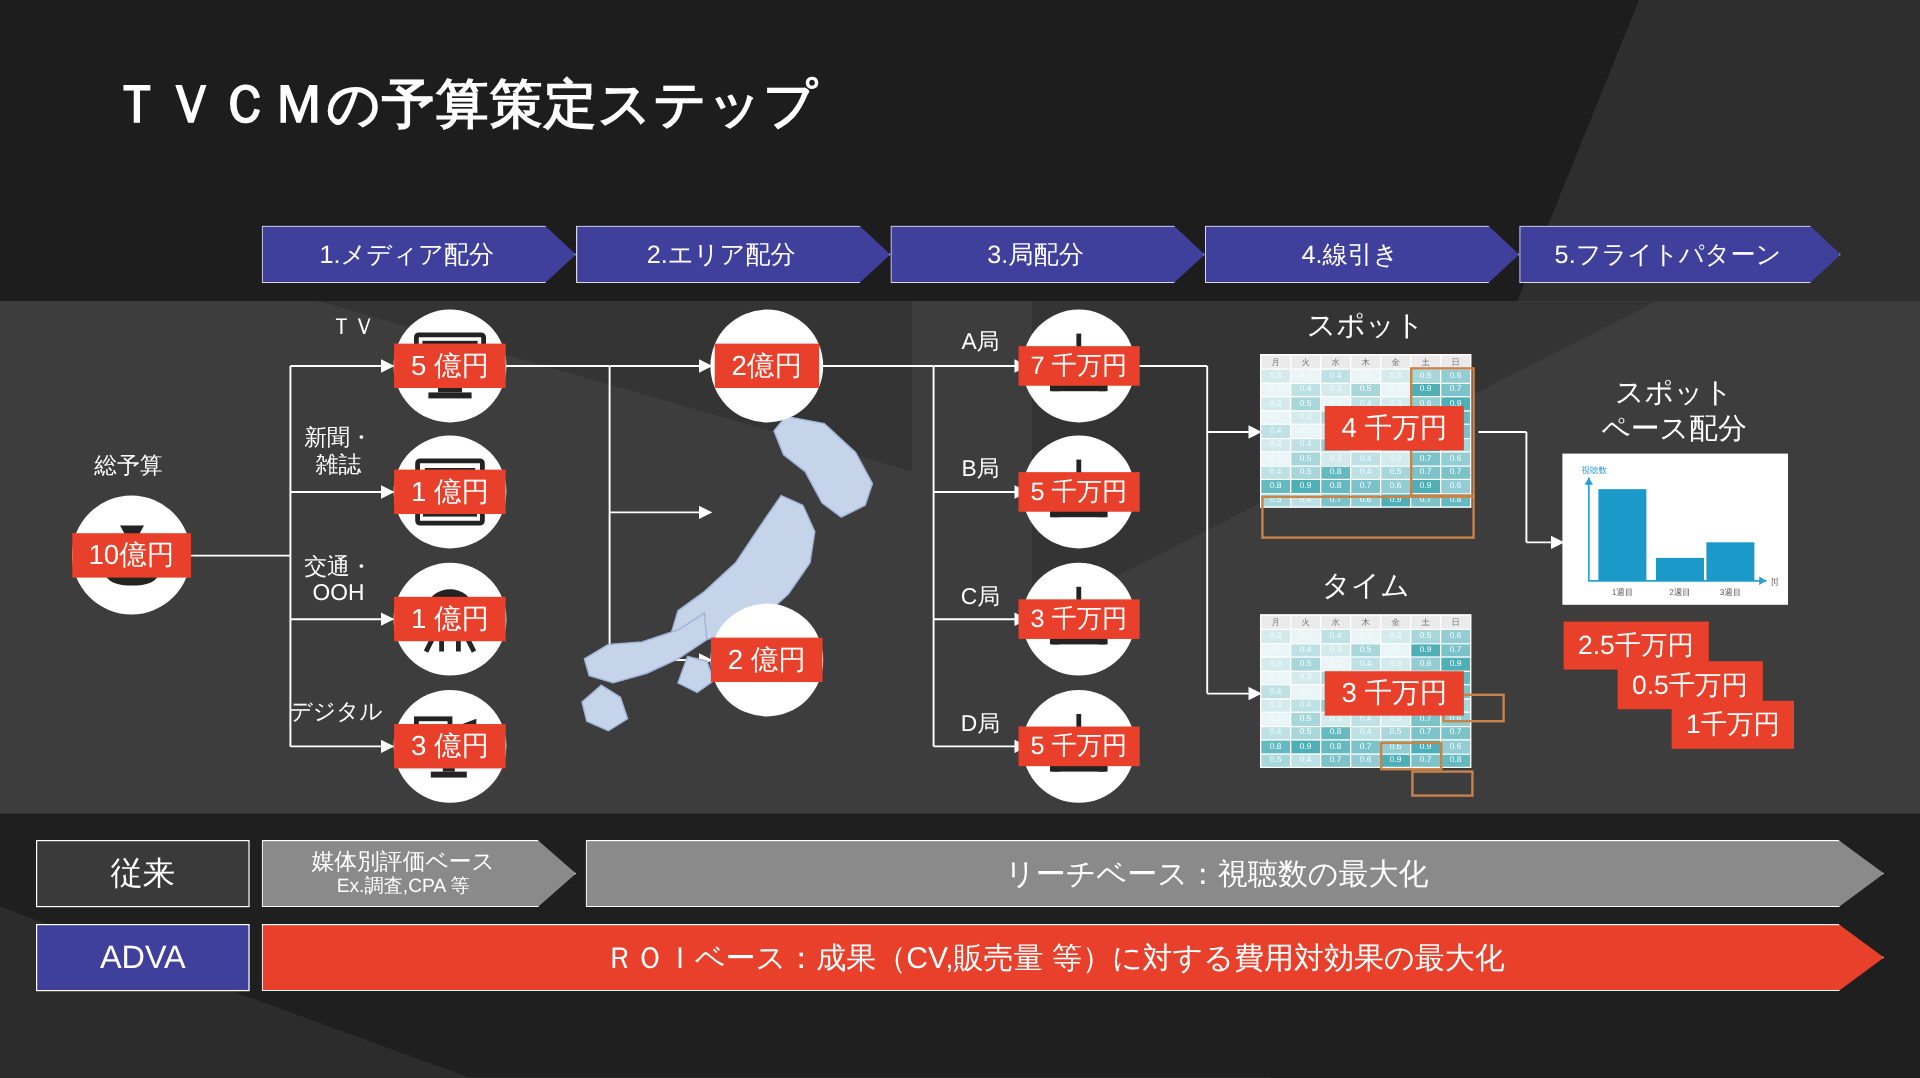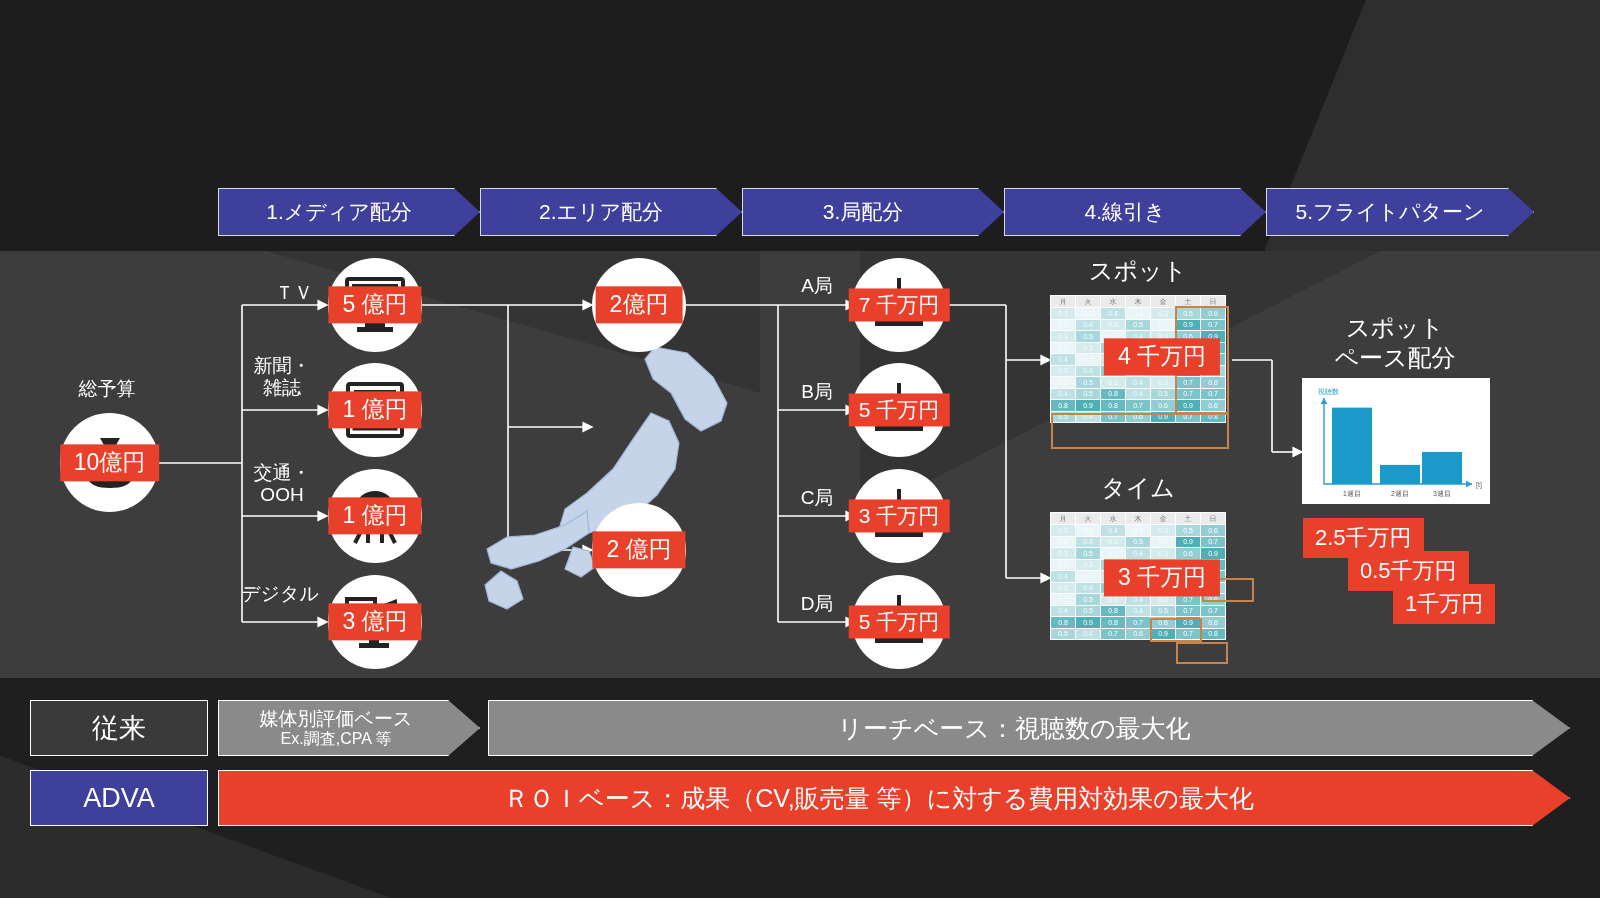--- a/index.html
+++ b/index.html
@@ -152,20 +152,21 @@
       <div class="diag"></div>
     </div>
   <div class="band-mid">
       <div class="shade-l"></div>
       <div class="shade-r"></div>
     </div>
   <div class="band-bot">
       <div class="diag"></div>
     </div>
 
+  <div class="title">ＴＶＣＭの予算策定ステップ</div>
 
   <div class="steps">
     <div class="chev" style="left:0;width:262px;">
       <span>1.メディア配分</span>
     </div>
     <div class="chev" style="left:262px;width:262px;">
       <span>2.エリア配分</span>
     </div>
     <div class="chev" style="left:524px;width:262px;">
       <span>3.局配分</span>
@@ -219,21 +220,21 @@
 
   <div class="nlabel" style="left:42px;top:378px;width:130px;">総予算</div>
   <div class="node" style="left:60px;top:413px;width:99px;height:99px;">
     <svg class="glyph" width="62" height="62" viewBox="0 0 62 62">
       <path d="M21 6 h20 l-5 9 h-10 z" fill="#111"></path>
       <path d="M18 17 h26 c9 8 12 20 10 28 -2 8 -11 11 -23 11 s-21 -3 -23 -11 c-2 -8 1 -20 10 -28 z" fill="#111"></path>
     </svg>
     <div class="amt">10億円</div>
   </div>
 
-  <div class="nlabel" style="left:254px;top:262px;width:80px;margin-top:20px;">ＴＶ</div>
+  <div class="nlabel" style="left:254px;top:262px;width:80px;">ＴＶ</div>
   <div class="node" style="left:328px;top:258px;width:94px;height:94px;">
     <svg class="glyph" width="64" height="60" viewBox="0 0 64 60">
       <rect x="4" y="4" width="56" height="34" rx="2" fill="none" stroke="#111" stroke-width="4"></rect>
       <rect x="9" y="9" width="46" height="24" fill="#111"></rect>
       <rect x="22" y="44" width="20" height="8" fill="#111"></rect>
         <rect x="14" y="52" width="36" height="5" fill="#111"></rect>
     </svg>
     <div class="amt">5 億円</div>
   </div>
 

